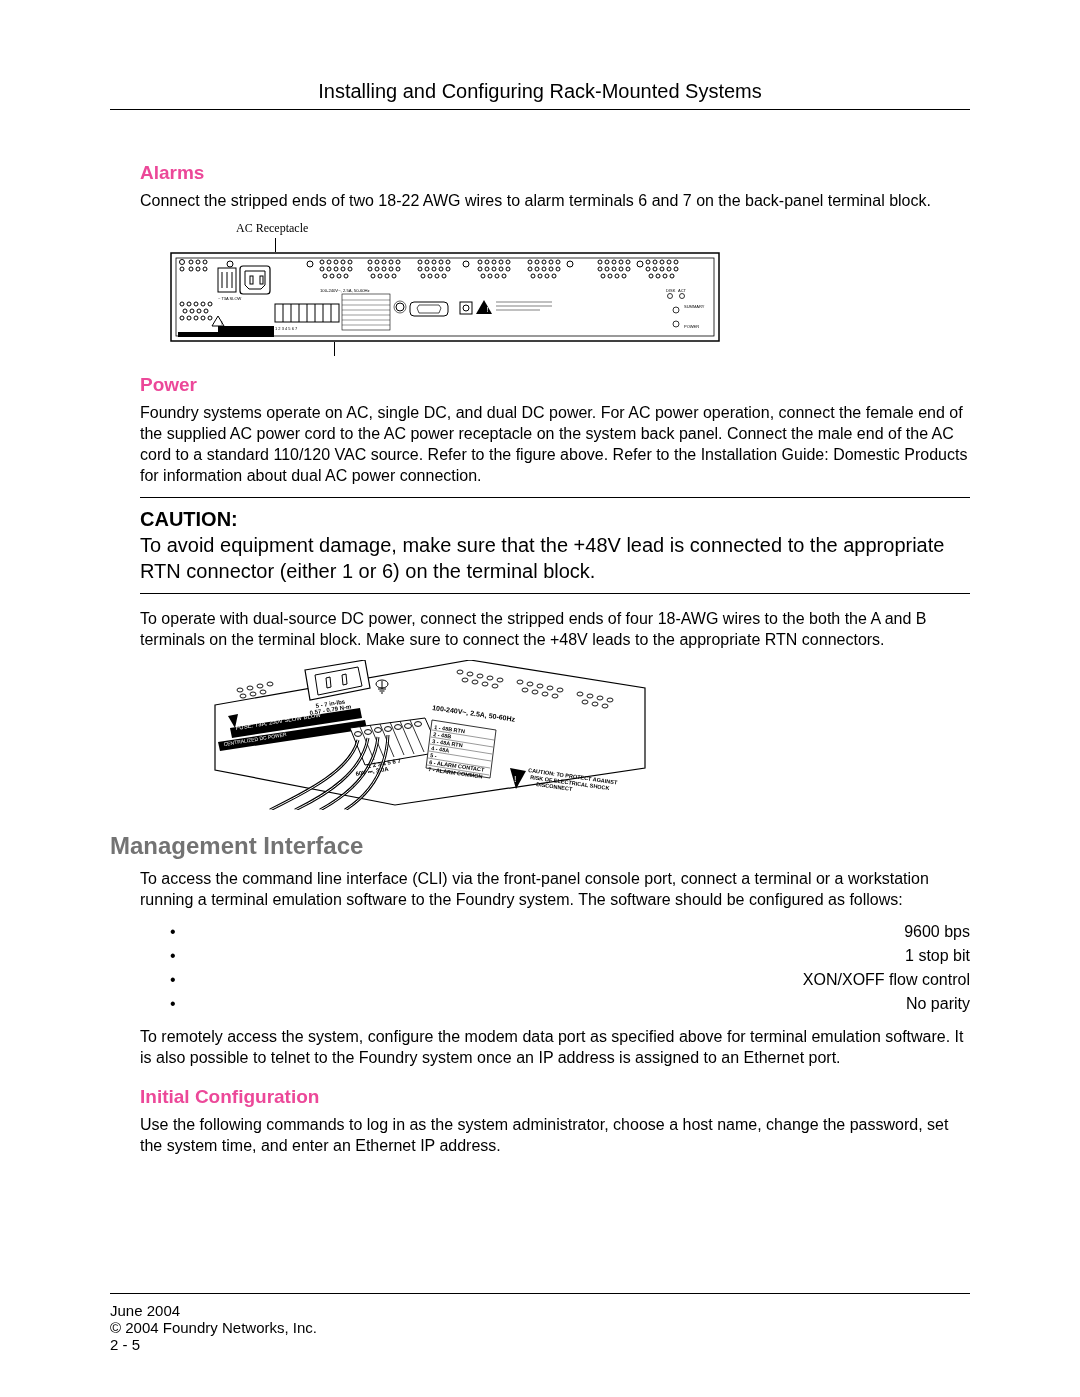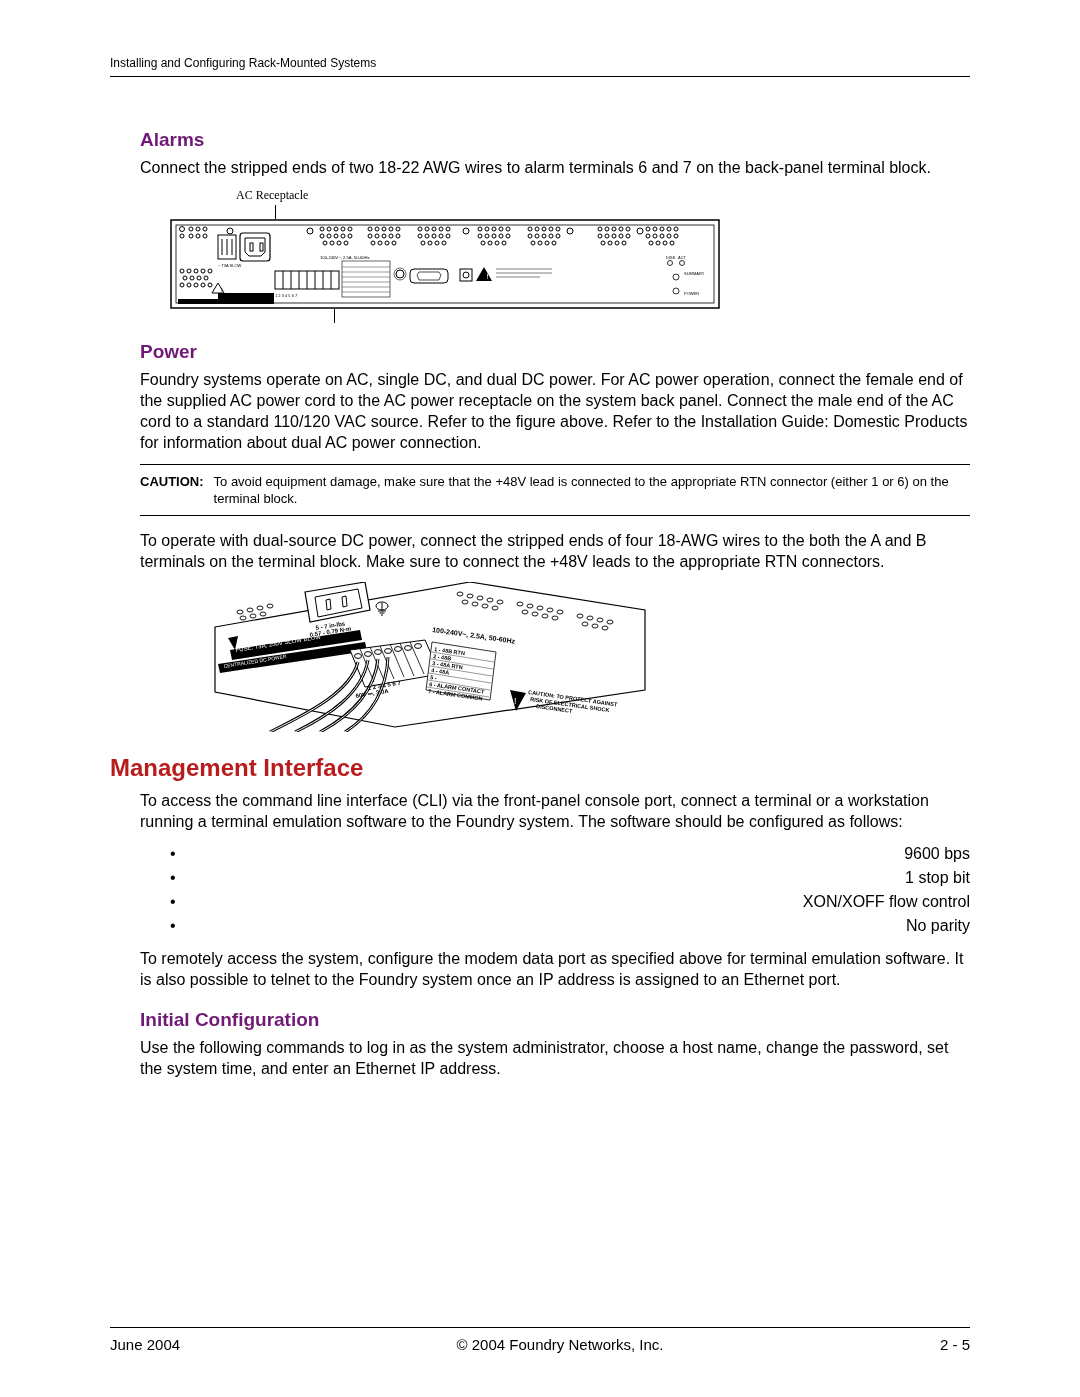--- a/index.html
+++ b/index.html
@@ -10,62 +10,64 @@
     color: #000;
   }
   .page {
     width: 1080px;
     height: 1397px;
     position: relative;
     box-sizing: border-box;
     padding: 56px 110px 40px 110px;
   }
   .running-head {
-    text-align: left;
-    font-size: 12px;
+    text-align: center;
+    font-size: 20px;
     margin-bottom: 6px;
+    margin-top: 24px;
   }
   hr.rule {
     border: 0;
     border-top: 1.5px solid #000;
     margin: 0;
   }
   .content {
     padding-top: 34px;
   }
   h1.section {
-    color: #b91c1c;
+    color: #737373;
     font-weight: bold;
     font-size: 24px;
     margin: 18px 0 8px 0;
   }
   h2.sub {
-    color: #701a75;
+    color: #ec4899;
     font-weight: bold;
     font-size: 19px;
     margin: 18px 0 6px 0;
   }
   .indent {
     margin-left: 30px;
   }
   p.body {
     font-size: 16px;
     line-height: 1.32;
     margin: 6px 0 10px 0;
   }
   .caution-sep {
     border-top: 1px solid #000;
     border-bottom: 1px solid #000;
     padding: 8px 0;
     margin: 10px 0 14px 0;
   }
   .caution-grid {
     display: flex;
-    font-size: 13px;
+    font-size: 20px;
     line-height: 1.32;
+    flex-direction: column;
   }
   .caution-label {
     font-weight: bold;
     white-space: nowrap;
     padding-right: 10px;
   }
   ul.bullets {
     list-style: none;
     padding-left: 0;
     margin: 8px 0 10px 0;
@@ -125,20 +127,21 @@
     font-size: 15px;
   }
   .footer hr {
     border: 0;
     border-top: 1.5px solid #000;
     margin-bottom: 8px;
   }
   .footer-row {
     display: flex;
     justify-content: space-between;
+    flex-direction: column;
   }
 </style>
 </head>
 <body>
 
 <div class="page">
 
   <div class="running-head">Installing and Configuring Rack-Mounted Systems</div>
   <hr class="rule">
 

